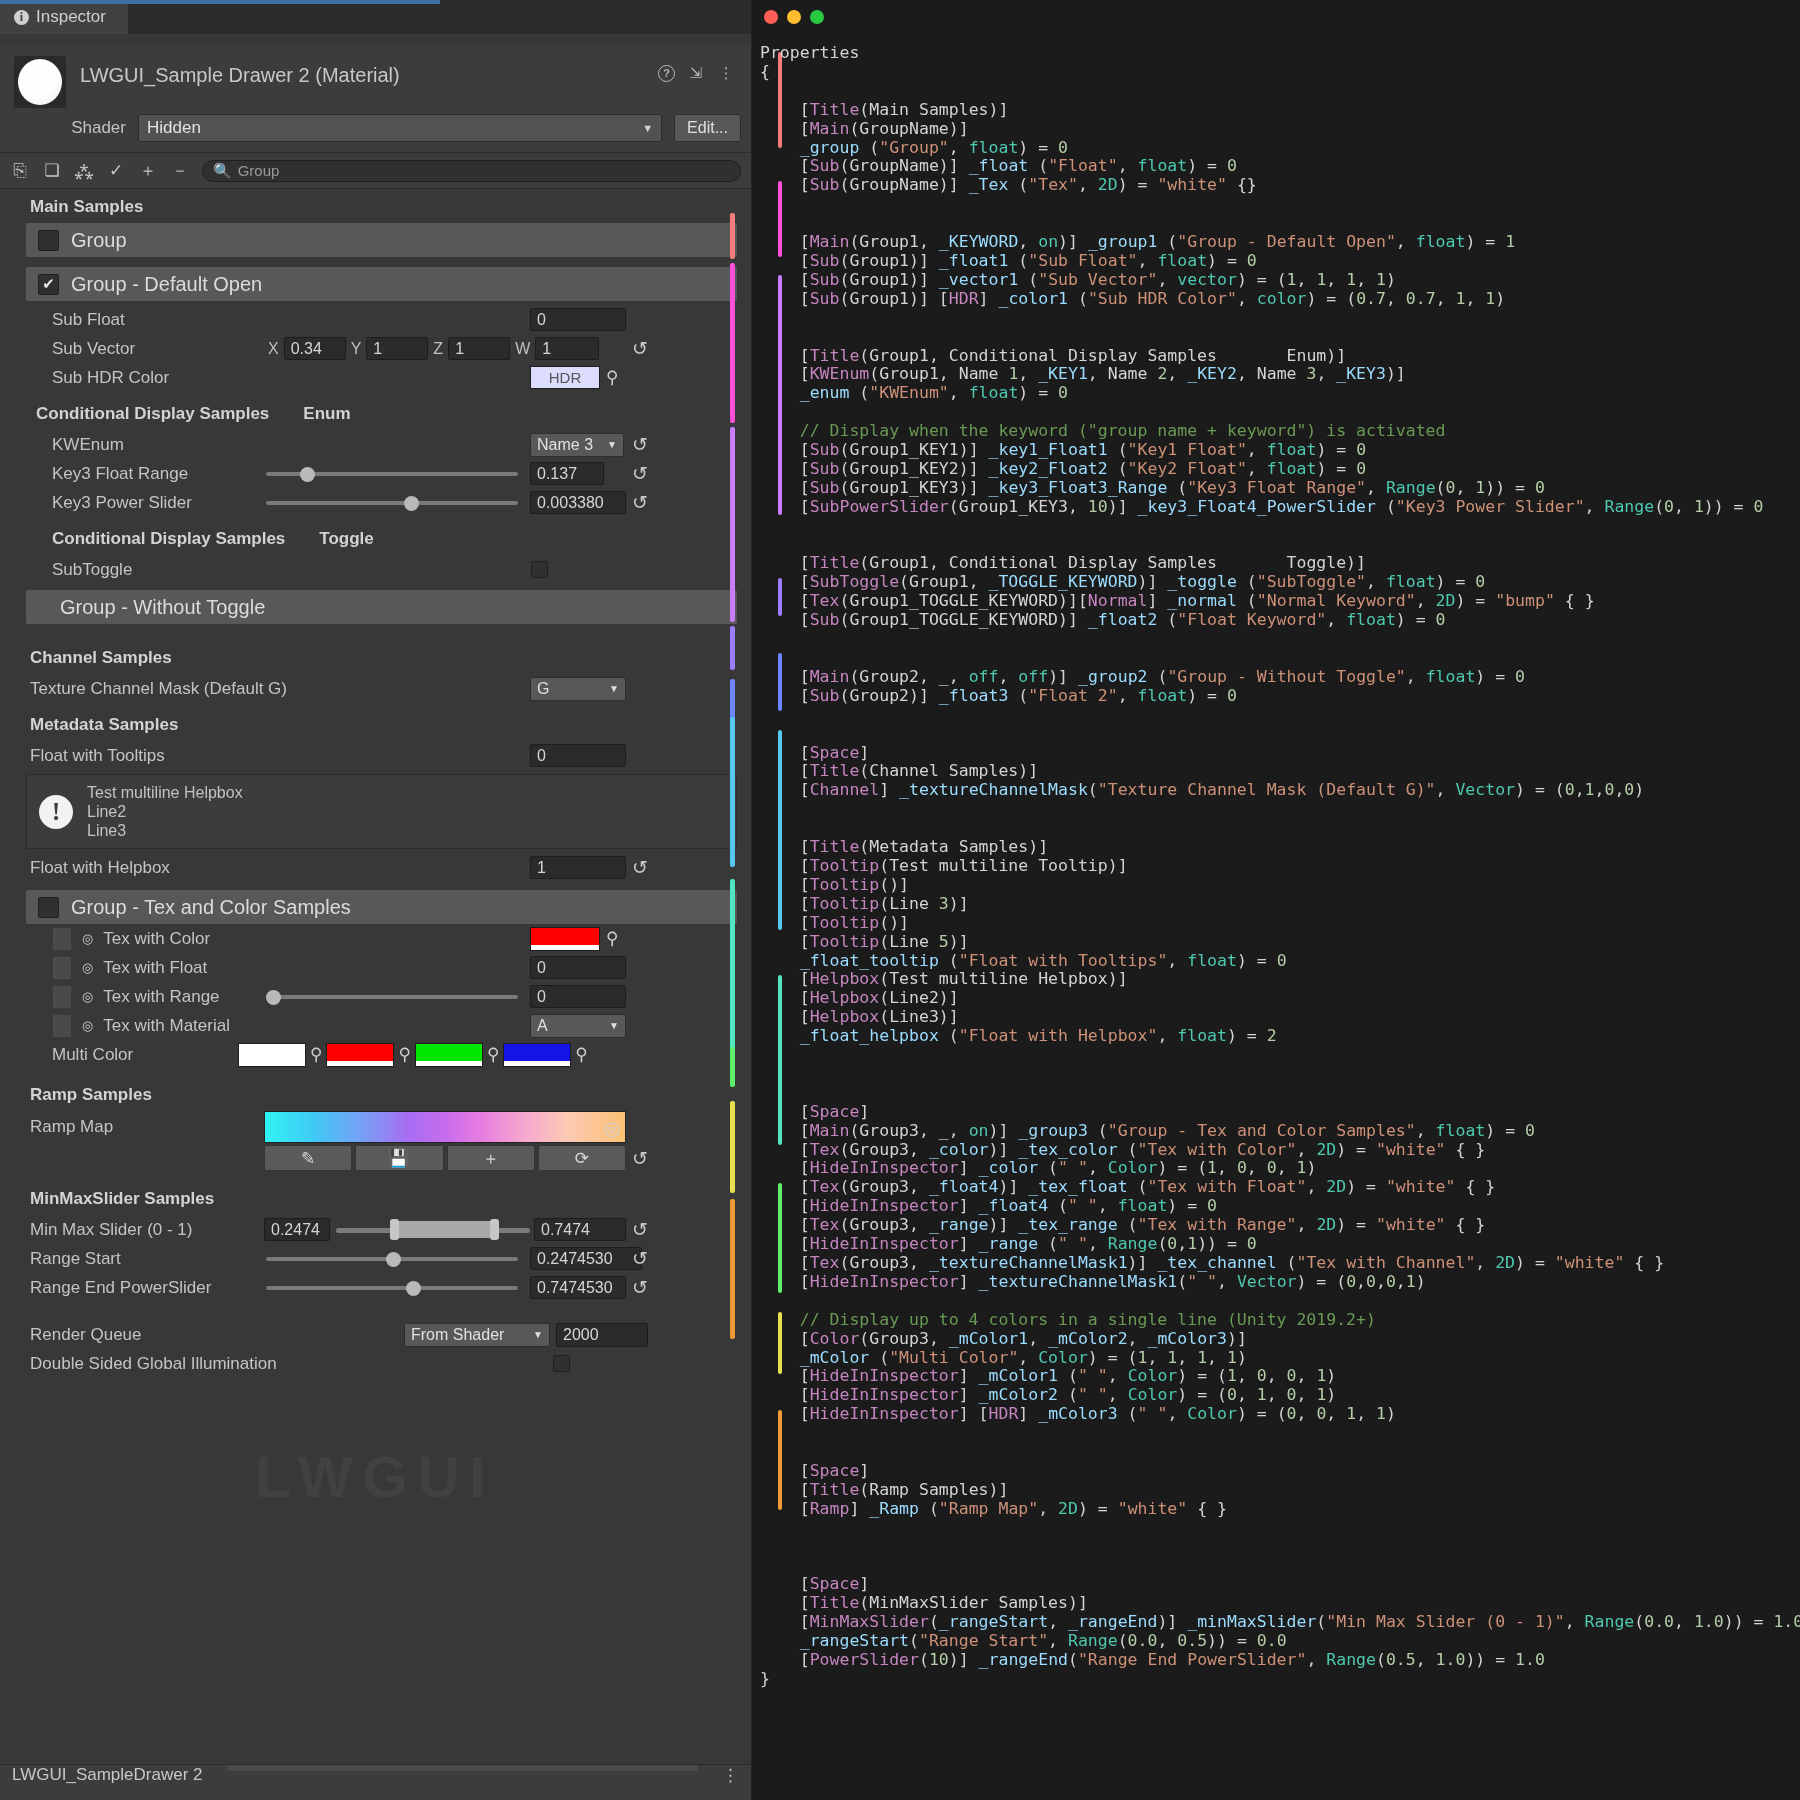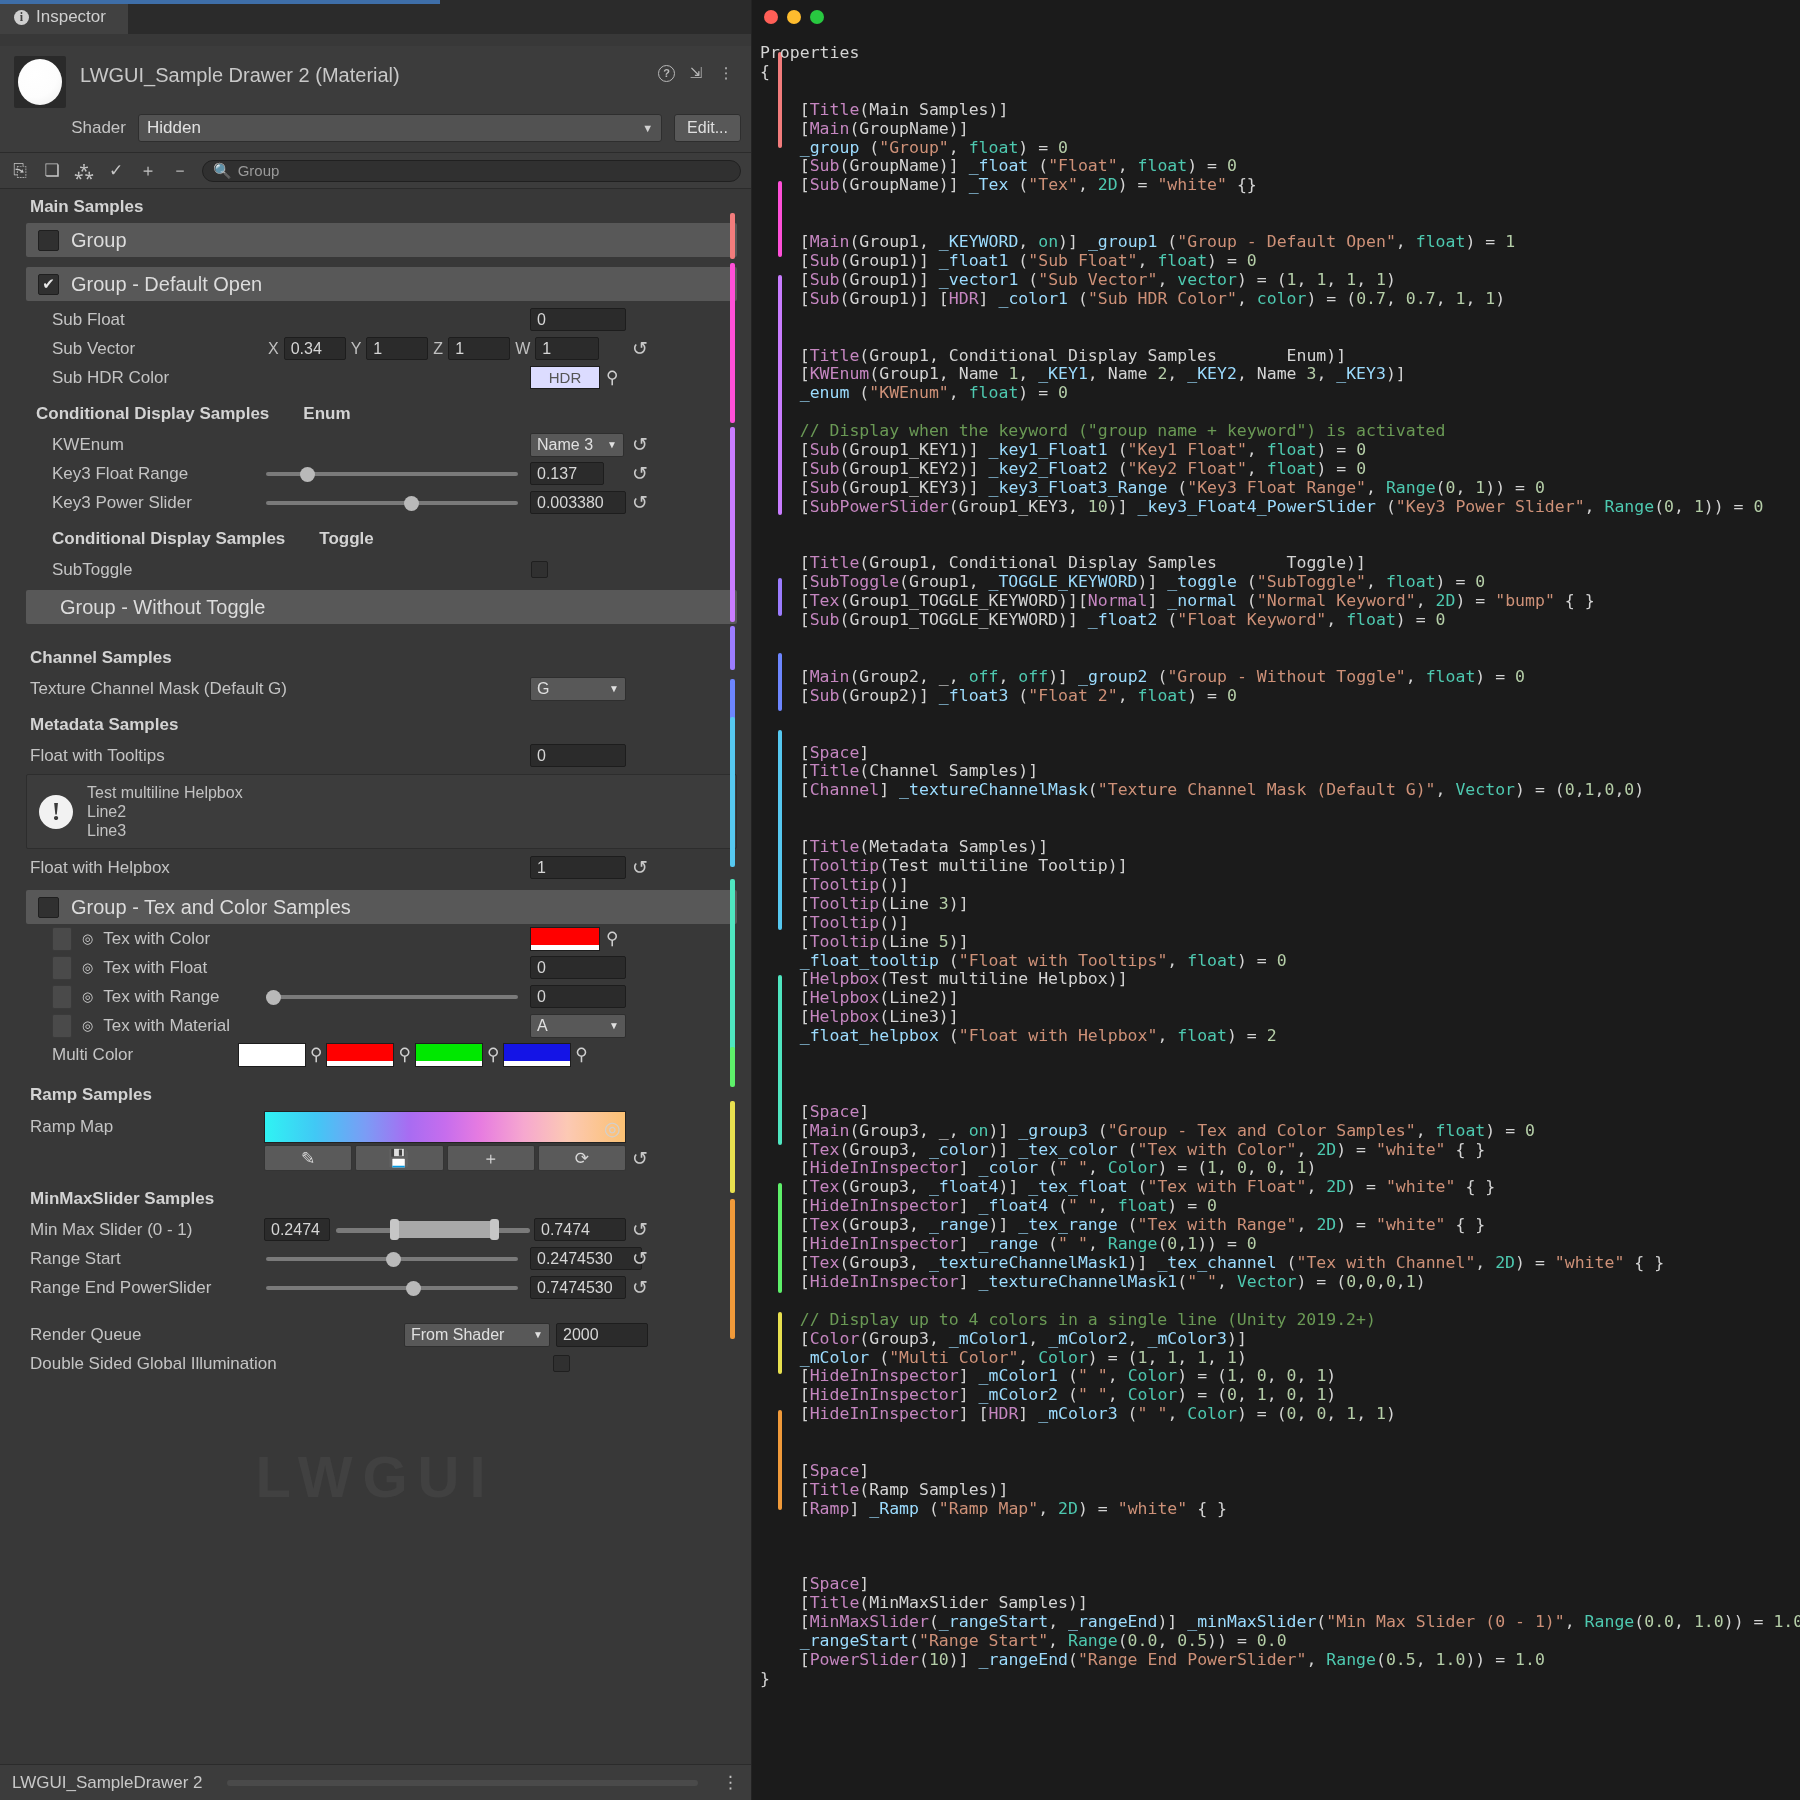--- a/index.html
+++ b/index.html
@@ -101,21 +101,21 @@
      display:flex;align-items:center;justify-content:center; color:#d8d8d8; font-size:17px;}
 
   .mm-track { position:absolute; height:5px; background:#7a7a7a; border-radius:3px;}
   .mm-fill { position:absolute; height:17px; background:#a9a9a9; border-radius:3px;}
   .mm-cap { position:absolute; width:9px; height:21px; background:#c6c6c6; border-radius:3px;}
 
   .watermark { position:absolute; left:0; right:0; text-align:center; color:#414141; font-size:58px;
      font-weight:bold; letter-spacing: 10px; }
 
   .statusbar { height: 36px; background: #3c3c3c; border-top:1px solid #2b2b2b; display:flex;
-     align-items:center; padding: 0 12px; gap: 24px; }
+     padding: 0 12px; gap: 24px; }
   .statusbar .sl { color:#c8c8c8; font-size:17px;}
   .sb-scroll { flex:1; height: 6px; background:#4a4a4a; border-radius:3px;}
   .sb-dots { color:#c0c0c0; font-size:17px; }
 
   
   .strip { position:absolute; width:5px; border-radius:2px; right: 16px; }
 
   
   .code { flex: 1; background: #1b1b1b; position: relative; overflow: hidden; }
   .mac-dots { position:absolute; top: 10px; left: 12px; display:flex; gap: 9px; }

